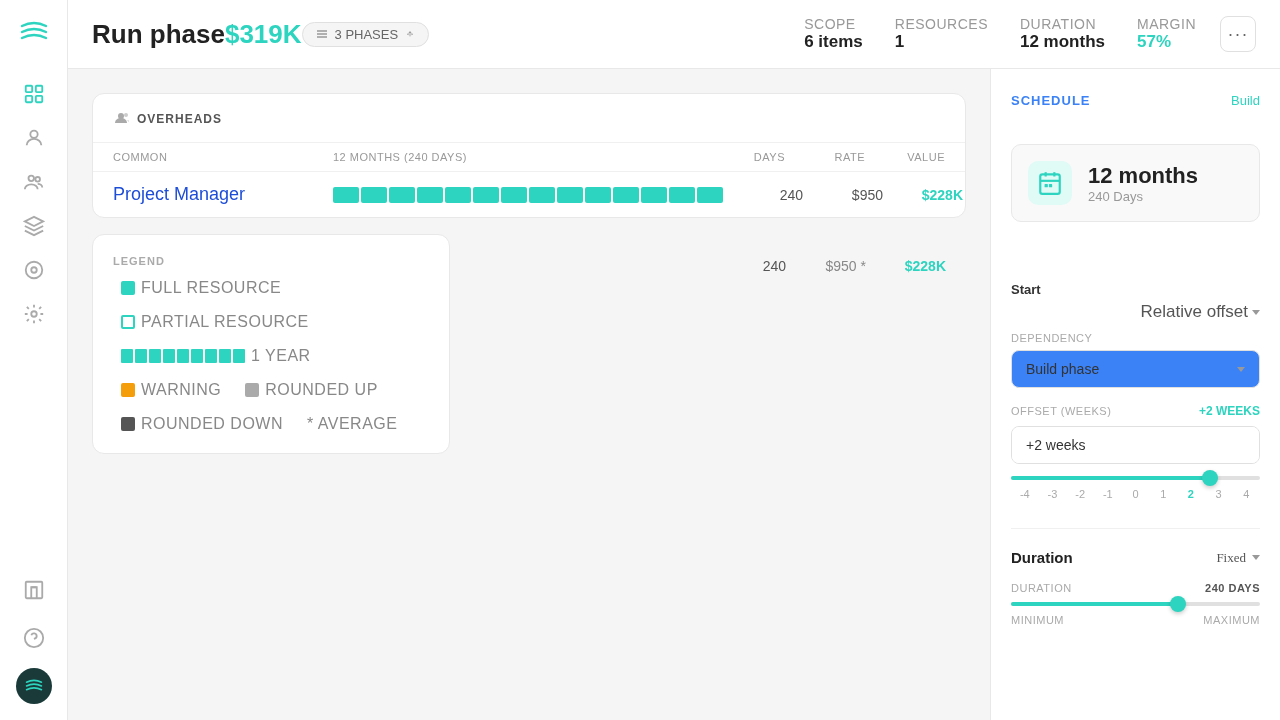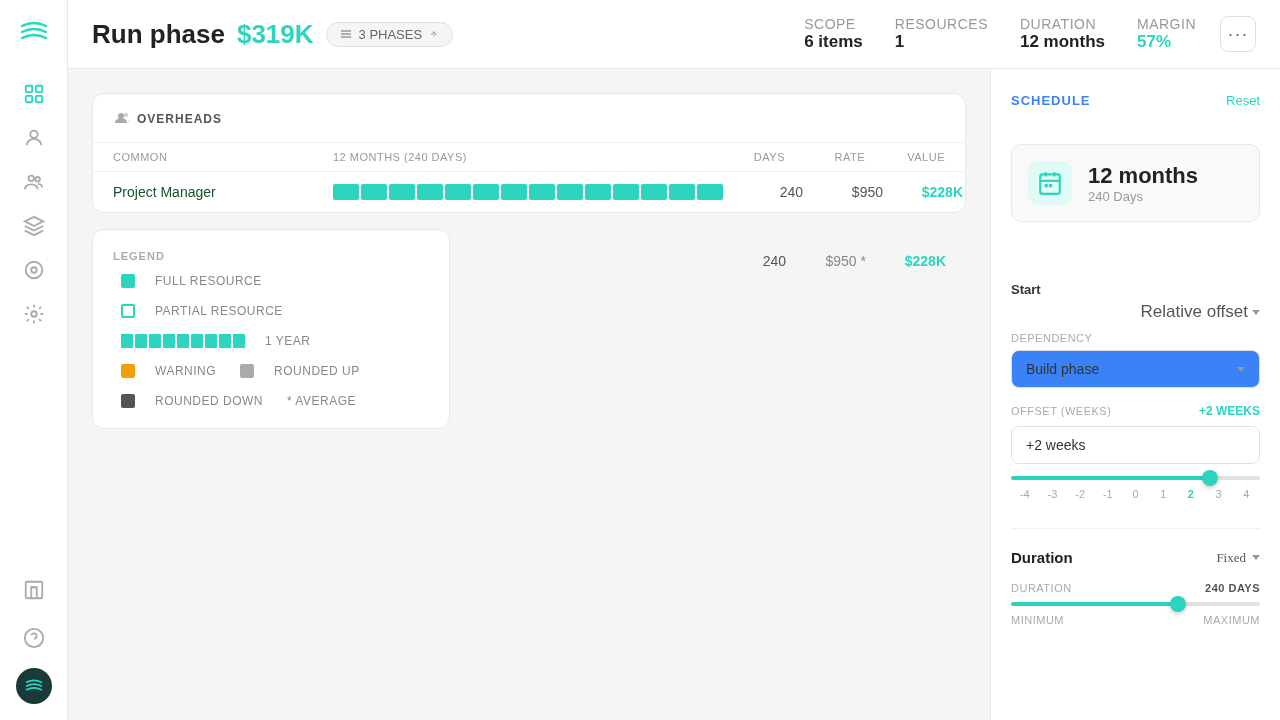--- a/index.html
+++ b/index.html
@@ -56,21 +56,20 @@
       background: #fff;
       padding: 16px 24px;
       display: flex;
       align-items: center;
       border-bottom: 1px solid #e8e8e8;
       gap: 24px;
     }
     .header-title {
       display: flex;
       align-items: center;
-      gap: 12px;
       flex: 1;
     }
     .header-title h1 {
       font-size: 26px;
       font-weight: 700;
       color: #222;
     }
     .header-price {
       font-size: 26px;
       font-weight: 700;
@@ -169,21 +168,21 @@
       border-bottom: 1px solid #f0f0f0;
     }
     .table-row {
       display: grid;
       grid-template-columns: 220px 1fr 80px 80px 80px;
       padding: 12px 20px;
       align-items: center;
       border-bottom: 1px solid #f5f5f5;
     }
     .table-row:last-child { border-bottom: none; }
-    .row-name { font-size: 14px; color: #14532d; }
+    .row-name { font-size: 18px; color: #1d4ed8; }
     .row-days { font-size: 14px; color: #555; text-align: right; }
     .row-rate { font-size: 14px; color: #555; text-align: right; }
     .row-value { font-size: 14px; color: #2dd4bf; font-weight: 600; text-align: right; }
 
     
     .timeline-bars {
       display: flex;
       gap: 2px;
       align-items: center;
     }
@@ -211,22 +210,22 @@
     }
     .legend-items {
       display: flex;
       flex-wrap: wrap;
       gap: 16px;
       align-items: center;
     }
     .legend-item {
       display: flex;
       align-items: center;
-      gap: 20px;
-      font-size: 12px;
+      gap: 6px;
+      font-size: 16px;
       color: #888;
       letter-spacing: 0.5px;
       text-transform: uppercase;
       padding-left: 8px;
     }
     .legend-swatch {
       width: 14px;
       height: 14px;
       border-radius: 2px;
     }
@@ -729,21 +728,21 @@
           </div>
         </div>
       </div>
 
     </div>
 
     <div class="right-panel">
 
       <div class="panel-header">
         <span class="panel-section-title">SCHEDULE</span>
-        <button class="reset-btn">Reset</button>
+        <button class="reset-btn">Build</button>
       </div>
 
       <div class="schedule-display">
         <div class="calendar-icon-wrapper">
           <svg width="26" height="26" viewBox="0 0 24 24" fill="none">
             <rect x="3" y="4" width="18" height="18" rx="2" stroke="#2dd4bf" stroke-width="2" fill="none"></rect>
             <line x1="16" y1="2" x2="16" y2="6" stroke="#2dd4bf" stroke-width="2"></line>
             <line x1="8" y1="2" x2="8" y2="6" stroke="#2dd4bf" stroke-width="2"></line>
             <line x1="3" y1="10" x2="21" y2="10" stroke="#2dd4bf" stroke-width="2"></line>
             <rect x="7" y="13" width="3" height="3" rx="0.5" fill="#2dd4bf"></rect>

